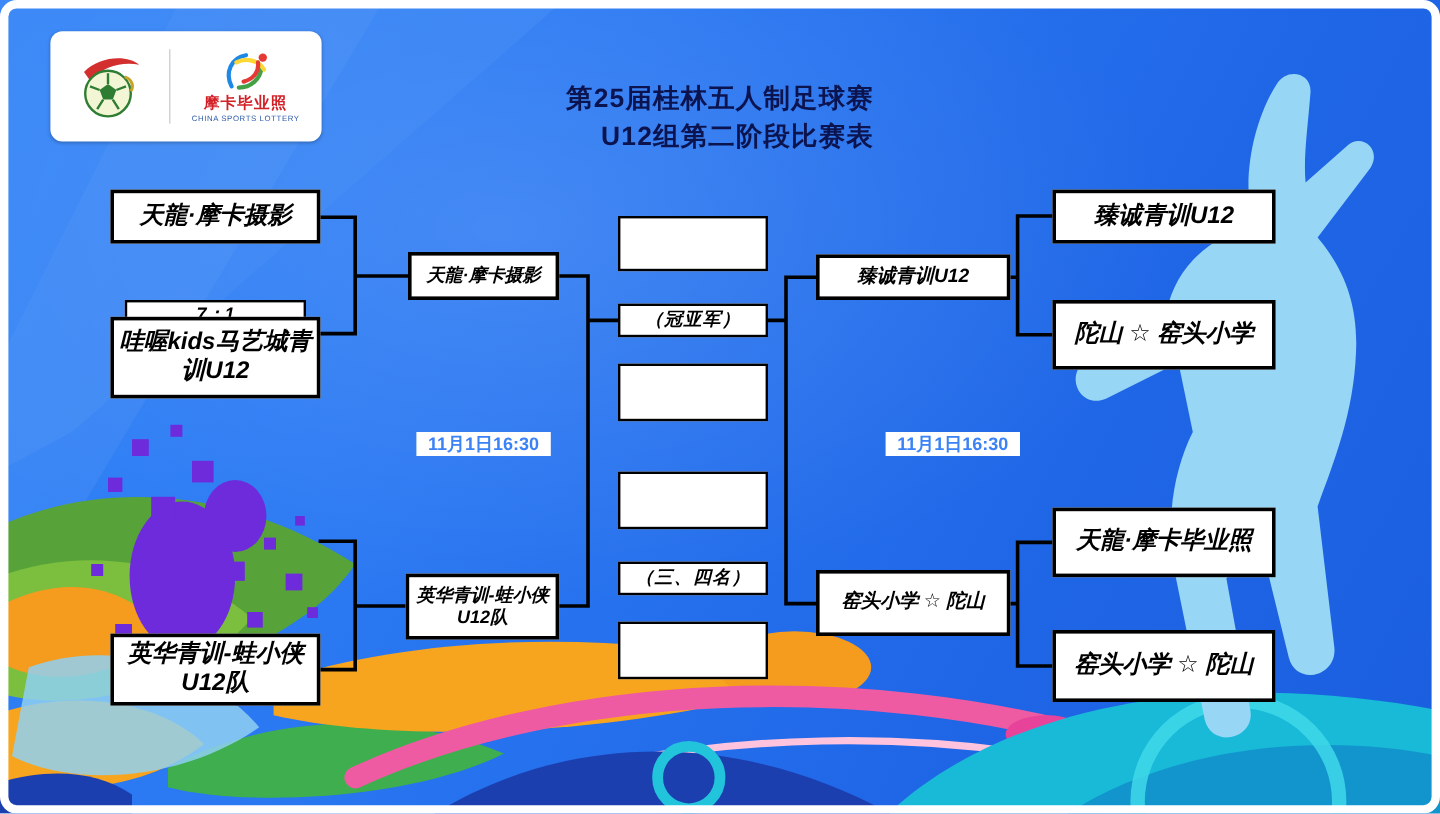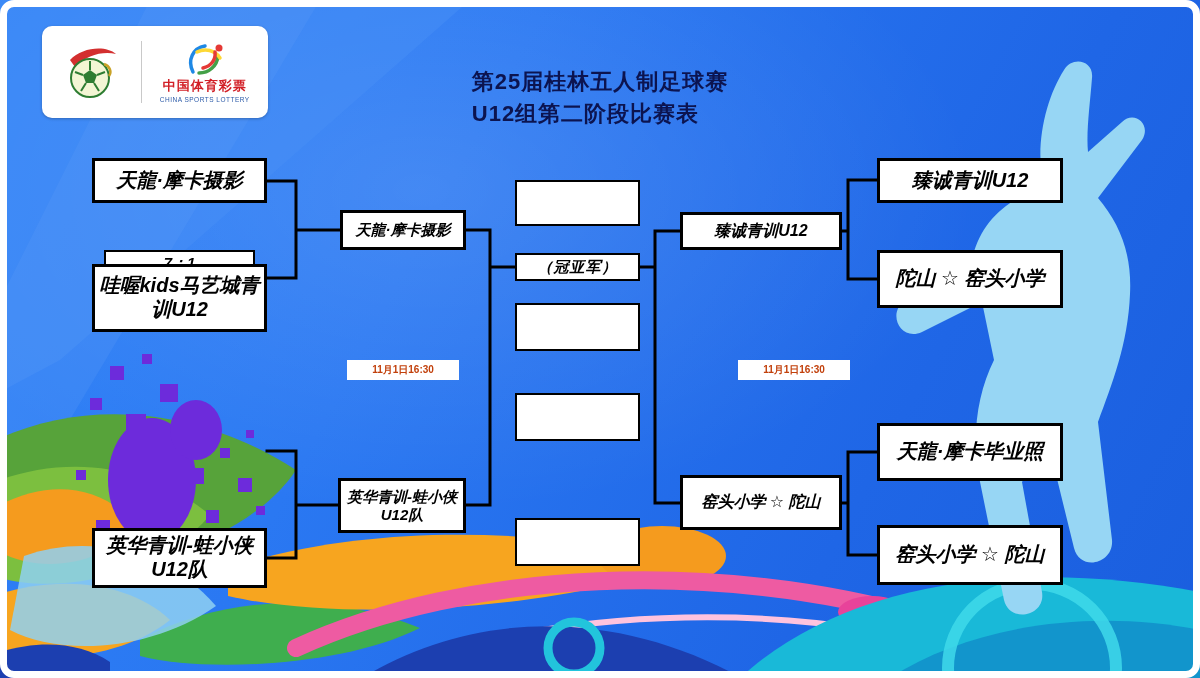--- a/index.html
+++ b/index.html
@@ -26,27 +26,27 @@
     display:flex;align-items:center;justify-content:center;
     text-align:center;font-weight:bold;color:#000;
     line-height:1.18;padding:2px 4px;word-break:break-all;font-style:italic;
   }
   .team{font-size:20px;}
   .sf{font-size:15px;}
   .score{font-size:15px;border-width:2px;margin-top:40px;}
   .center{border-width:2px;}
   .center-label{font-size:15px;border-width:2px;letter-spacing:1px;}
   .datetime{
-    position:absolute;z-index:2;background:#ffffff;color:#c2410c;
+    position:absolute;z-index:2;background:#ffffff;color:#3b82f6;
     display:flex;align-items:center;justify-content:center;
-    font-weight:bold;font-size:10px;
+    font-weight:bold;font-size:15px;
   }
   .title{
     position:absolute;z-index:2;left:50%;top:66px;transform:translateX(-50%);
-    text-align:left;font-weight:bold;font-size:22px;color:#0c1450;
+    text-align:right;font-weight:bold;font-size:22px;color:#0c1450;
     letter-spacing:1px;line-height:1.45;white-space:nowrap;
   }
   .logo-card{
     position:absolute;z-index:2;left:42px;top:26px;width:226px;height:92px;
     background:#ffffff;border-radius:10px;
     display:flex;align-items:center;justify-content:space-evenly;
     box-shadow:0 1px 3px rgba(0,0,0,0.25);
   }
   .logo-divider{width:1px;height:62px;background:#c9c9c9;}
   .lottery{display:flex;flex-direction:column;align-items:center;gap:1px;}
@@ -124,21 +124,21 @@
     </svg>
     <div class="logo-divider"></div>
     <div class="lottery">
       <svg width="44" height="34" viewBox="0 0 44 34">
         <path d="M10,30 C4,18 10,6 22,4" stroke="#1e88e5" stroke-width="3.5" fill="none" stroke-linecap="round"></path>
         <path d="M16,31 C26,31 34,24 35,14" stroke="#43a047" stroke-width="3.5" fill="none" stroke-linecap="round"></path>
         <path d="M14,10 C22,6 32,8 37,16" stroke="#fdd835" stroke-width="3.5" fill="none" stroke-linecap="round"></path>
         <path d="M20,26 C28,24 33,18 32,10" stroke="#e53935" stroke-width="3.5" fill="none" stroke-linecap="round"></path>
         <circle cx="36" cy="6" r="3.5" fill="#e53935"></circle>
       </svg>
-      <div class="lottery-name">中国体育彩票</div>
+      <div class="lottery-name">摩卡毕业照</div>
       <div class="lottery-sub">CHINA SPORTS LOTTERY</div>
     </div>
   </div>
 
   <div class="title">
     <div>第25届桂林五人制足球赛</div>
     <div>U12组第二阶段比赛表</div>
   </div>
 
   <svg class="lines" viewBox="0 0 1200 678" aria-hidden="true">
@@ -159,20 +159,21 @@
   <div class="box sf" style="left:340px;top:210px;width:126px;height:40px;">天龍·摩卡摄影</div>
   <div class="box sf" style="left:338px;top:478px;width:128px;height:55px;">英华青训-蛙小侠U12队</div>
 
   <div class="datetime" style="left:347px;top:360px;width:112px;height:20px;">11月1日16:30</div>
   <div class="datetime" style="left:738px;top:360px;width:112px;height:20px;">11月1日16:30</div>
 
   <div class="box center" style="left:515px;top:180px;width:125px;height:46px;"></div>
   <div class="box center-label" style="left:515px;top:253px;width:125px;height:28px;">（冠亚军）</div>
   <div class="box center" style="left:515px;top:303px;width:125px;height:48px;"></div>
   <div class="box center" style="left:515px;top:393px;width:125px;height:48px;"></div>
+  <div class="box center-label" style="left:515px;top:468px;width:125px;height:28px;">（三、四名）</div>
   <div class="box center" style="left:515px;top:518px;width:125px;height:48px;"></div>
 
   <div class="box sf" style="left:680px;top:212px;width:162px;height:38px;font-size:16px;">臻诚青训U12</div>
   <div class="box sf" style="left:680px;top:475px;width:162px;height:55px;font-size:16px;">窑头小学 ☆ 陀山</div>
 
   <div class="box team" style="left:877px;top:158px;width:186px;height:45px;">臻诚青训U12</div>
   <div class="box score" style="left:895px;top:213px;width:150px;height:26px;border-radius:13px;">7：4</div>
   <div class="box team" style="left:877px;top:250px;width:186px;height:58px;">陀山 ☆ 窑头小学</div>
 
   <div class="box team" style="left:877px;top:423px;width:186px;height:58px;">天龍·摩卡毕业照</div>

